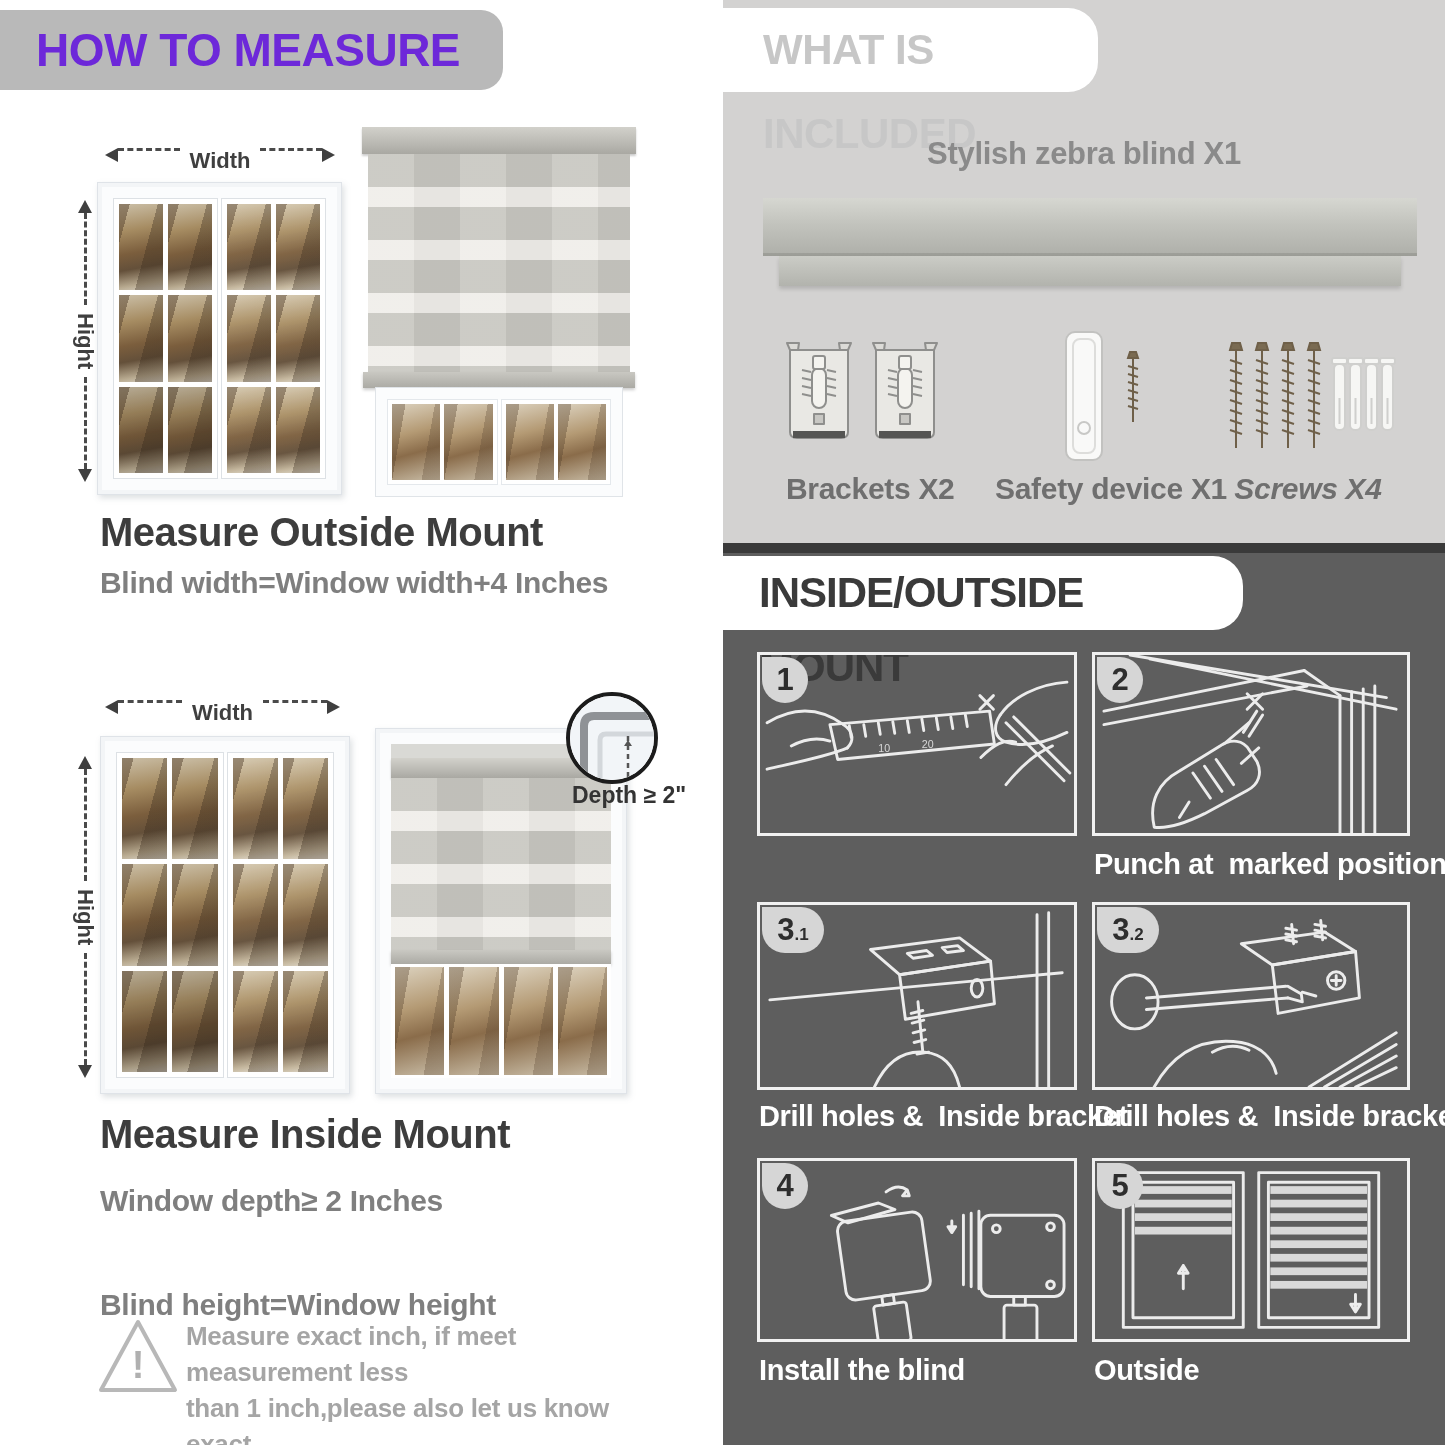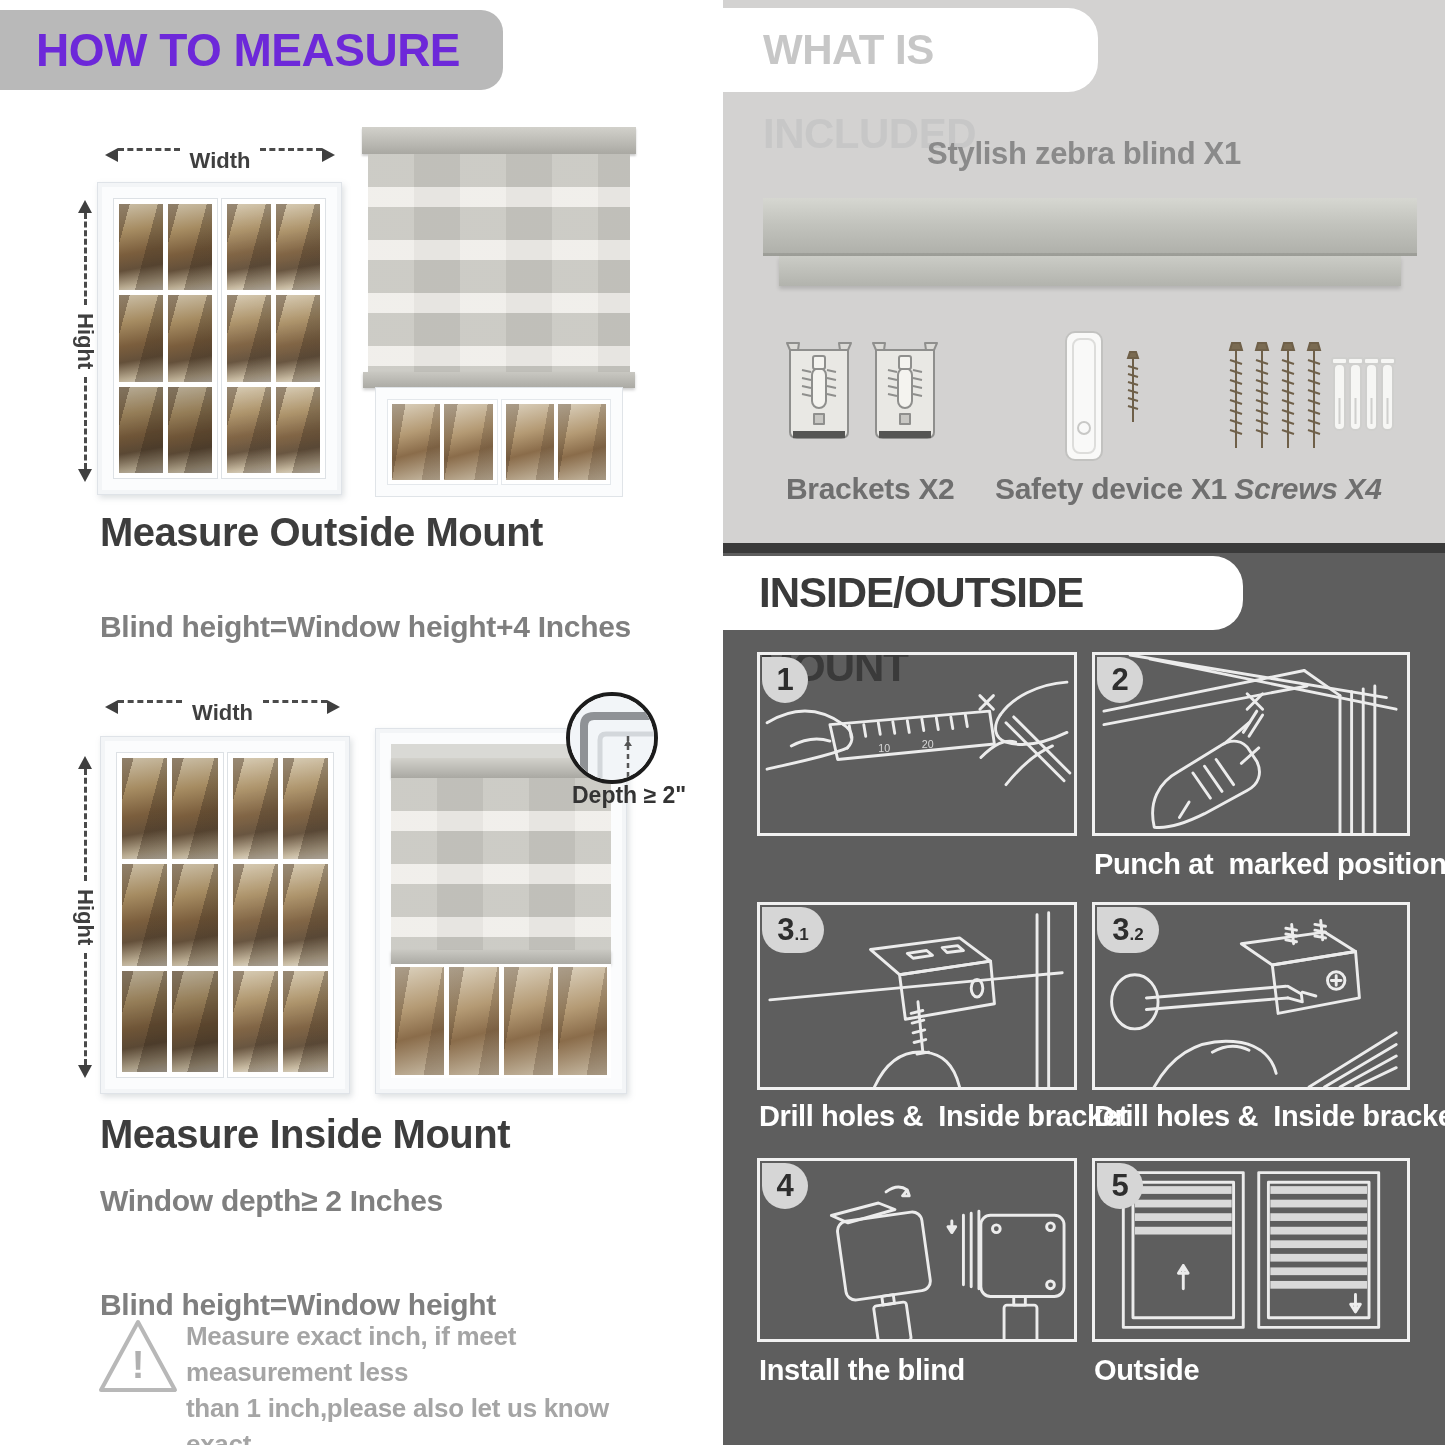--- a/index.html
+++ b/index.html
@@ -142,21 +142,21 @@
           <div class="pane light"></div>
       </div>
       <div class="mini-door">
         <div class="pane light"></div>
           <div class="pane light"></div>
       </div>
     </div>
   </div>
 
   <div class="abs sec-title" style="left:100px;top:510px;">Measure Outside Mount</div>
-  <div class="abs sec-line" style="left:100px;top:610px;">Blind height=Window height+4 Inches</div>
+  <div class="abs sec-line" style="left:100px;top:566px;">Blind width=Window width+4 Inches</div>
 
   <div class="abs h-arrow" style="left:105px;top:700px;width:235px;">
     <span class="tri-l"></span>
     <span class="dash"></span>
     <span class="lbl">Width</span>
     <span class="dash"></span>
     <span class="tri-r"></span>
   </div>
   <div class="abs v-arrow" style="left:70px;top:756px;width:30px;height:322px;">
     <span class="tri-u"></span>

